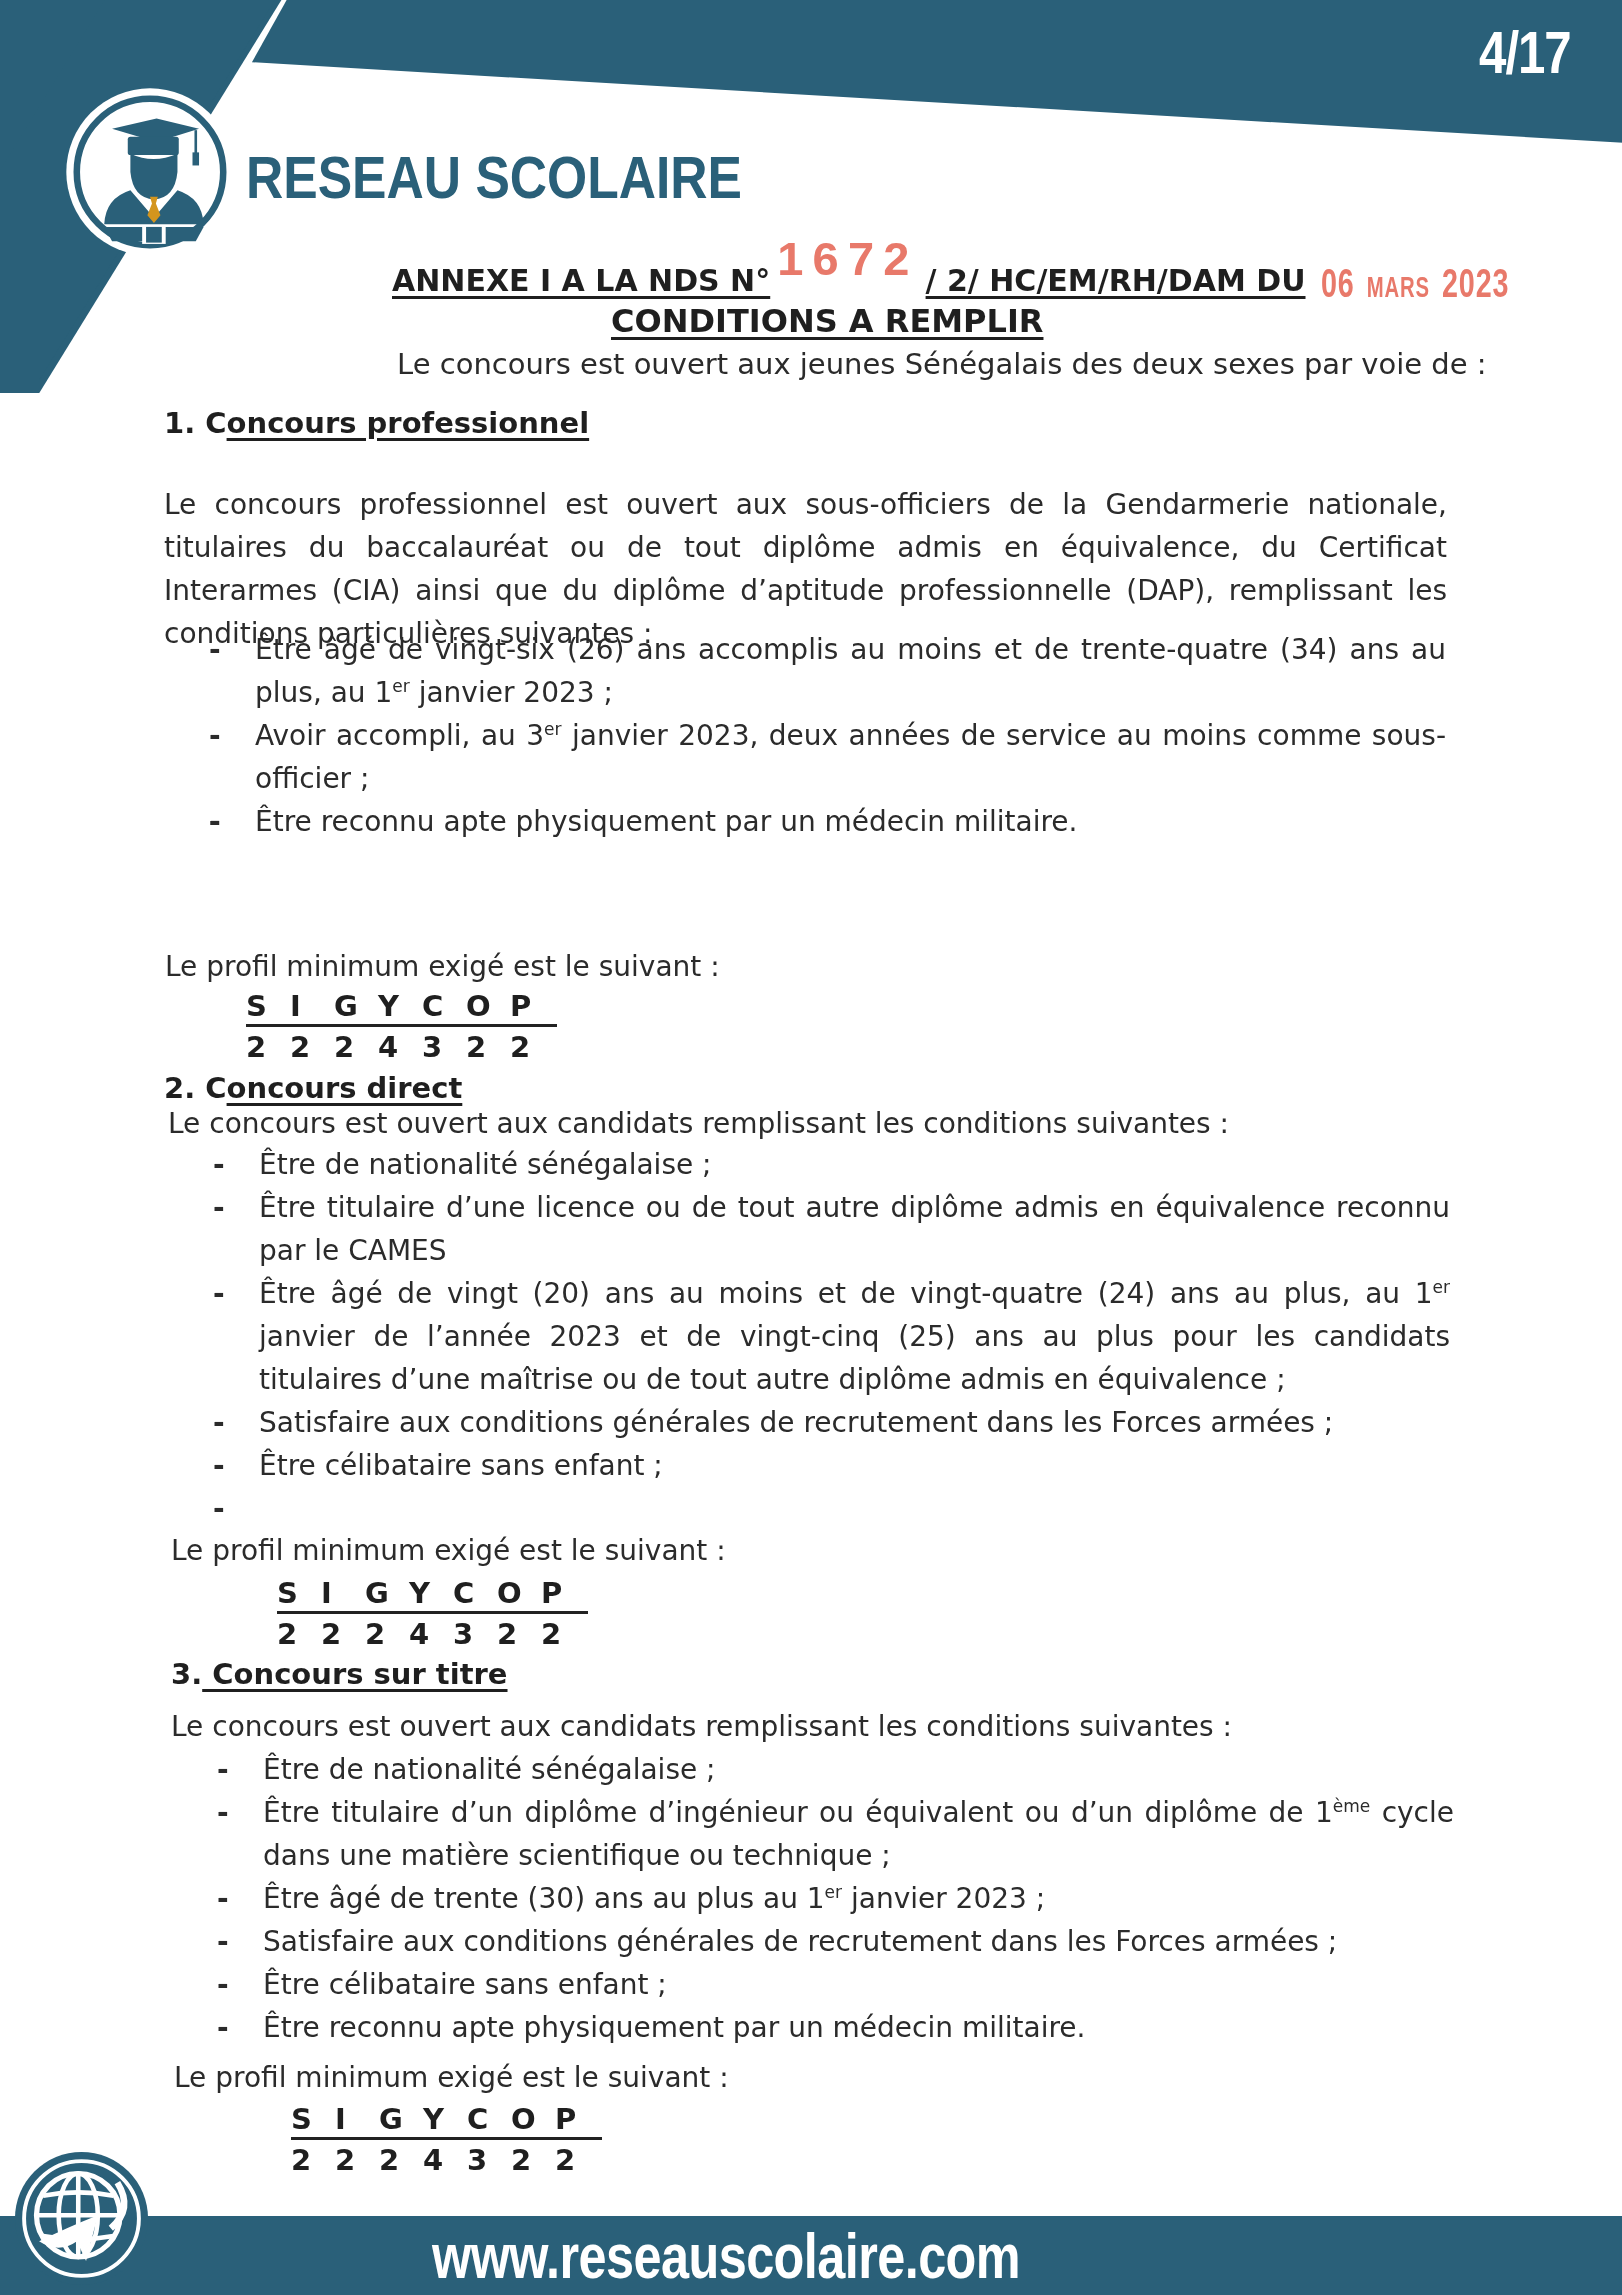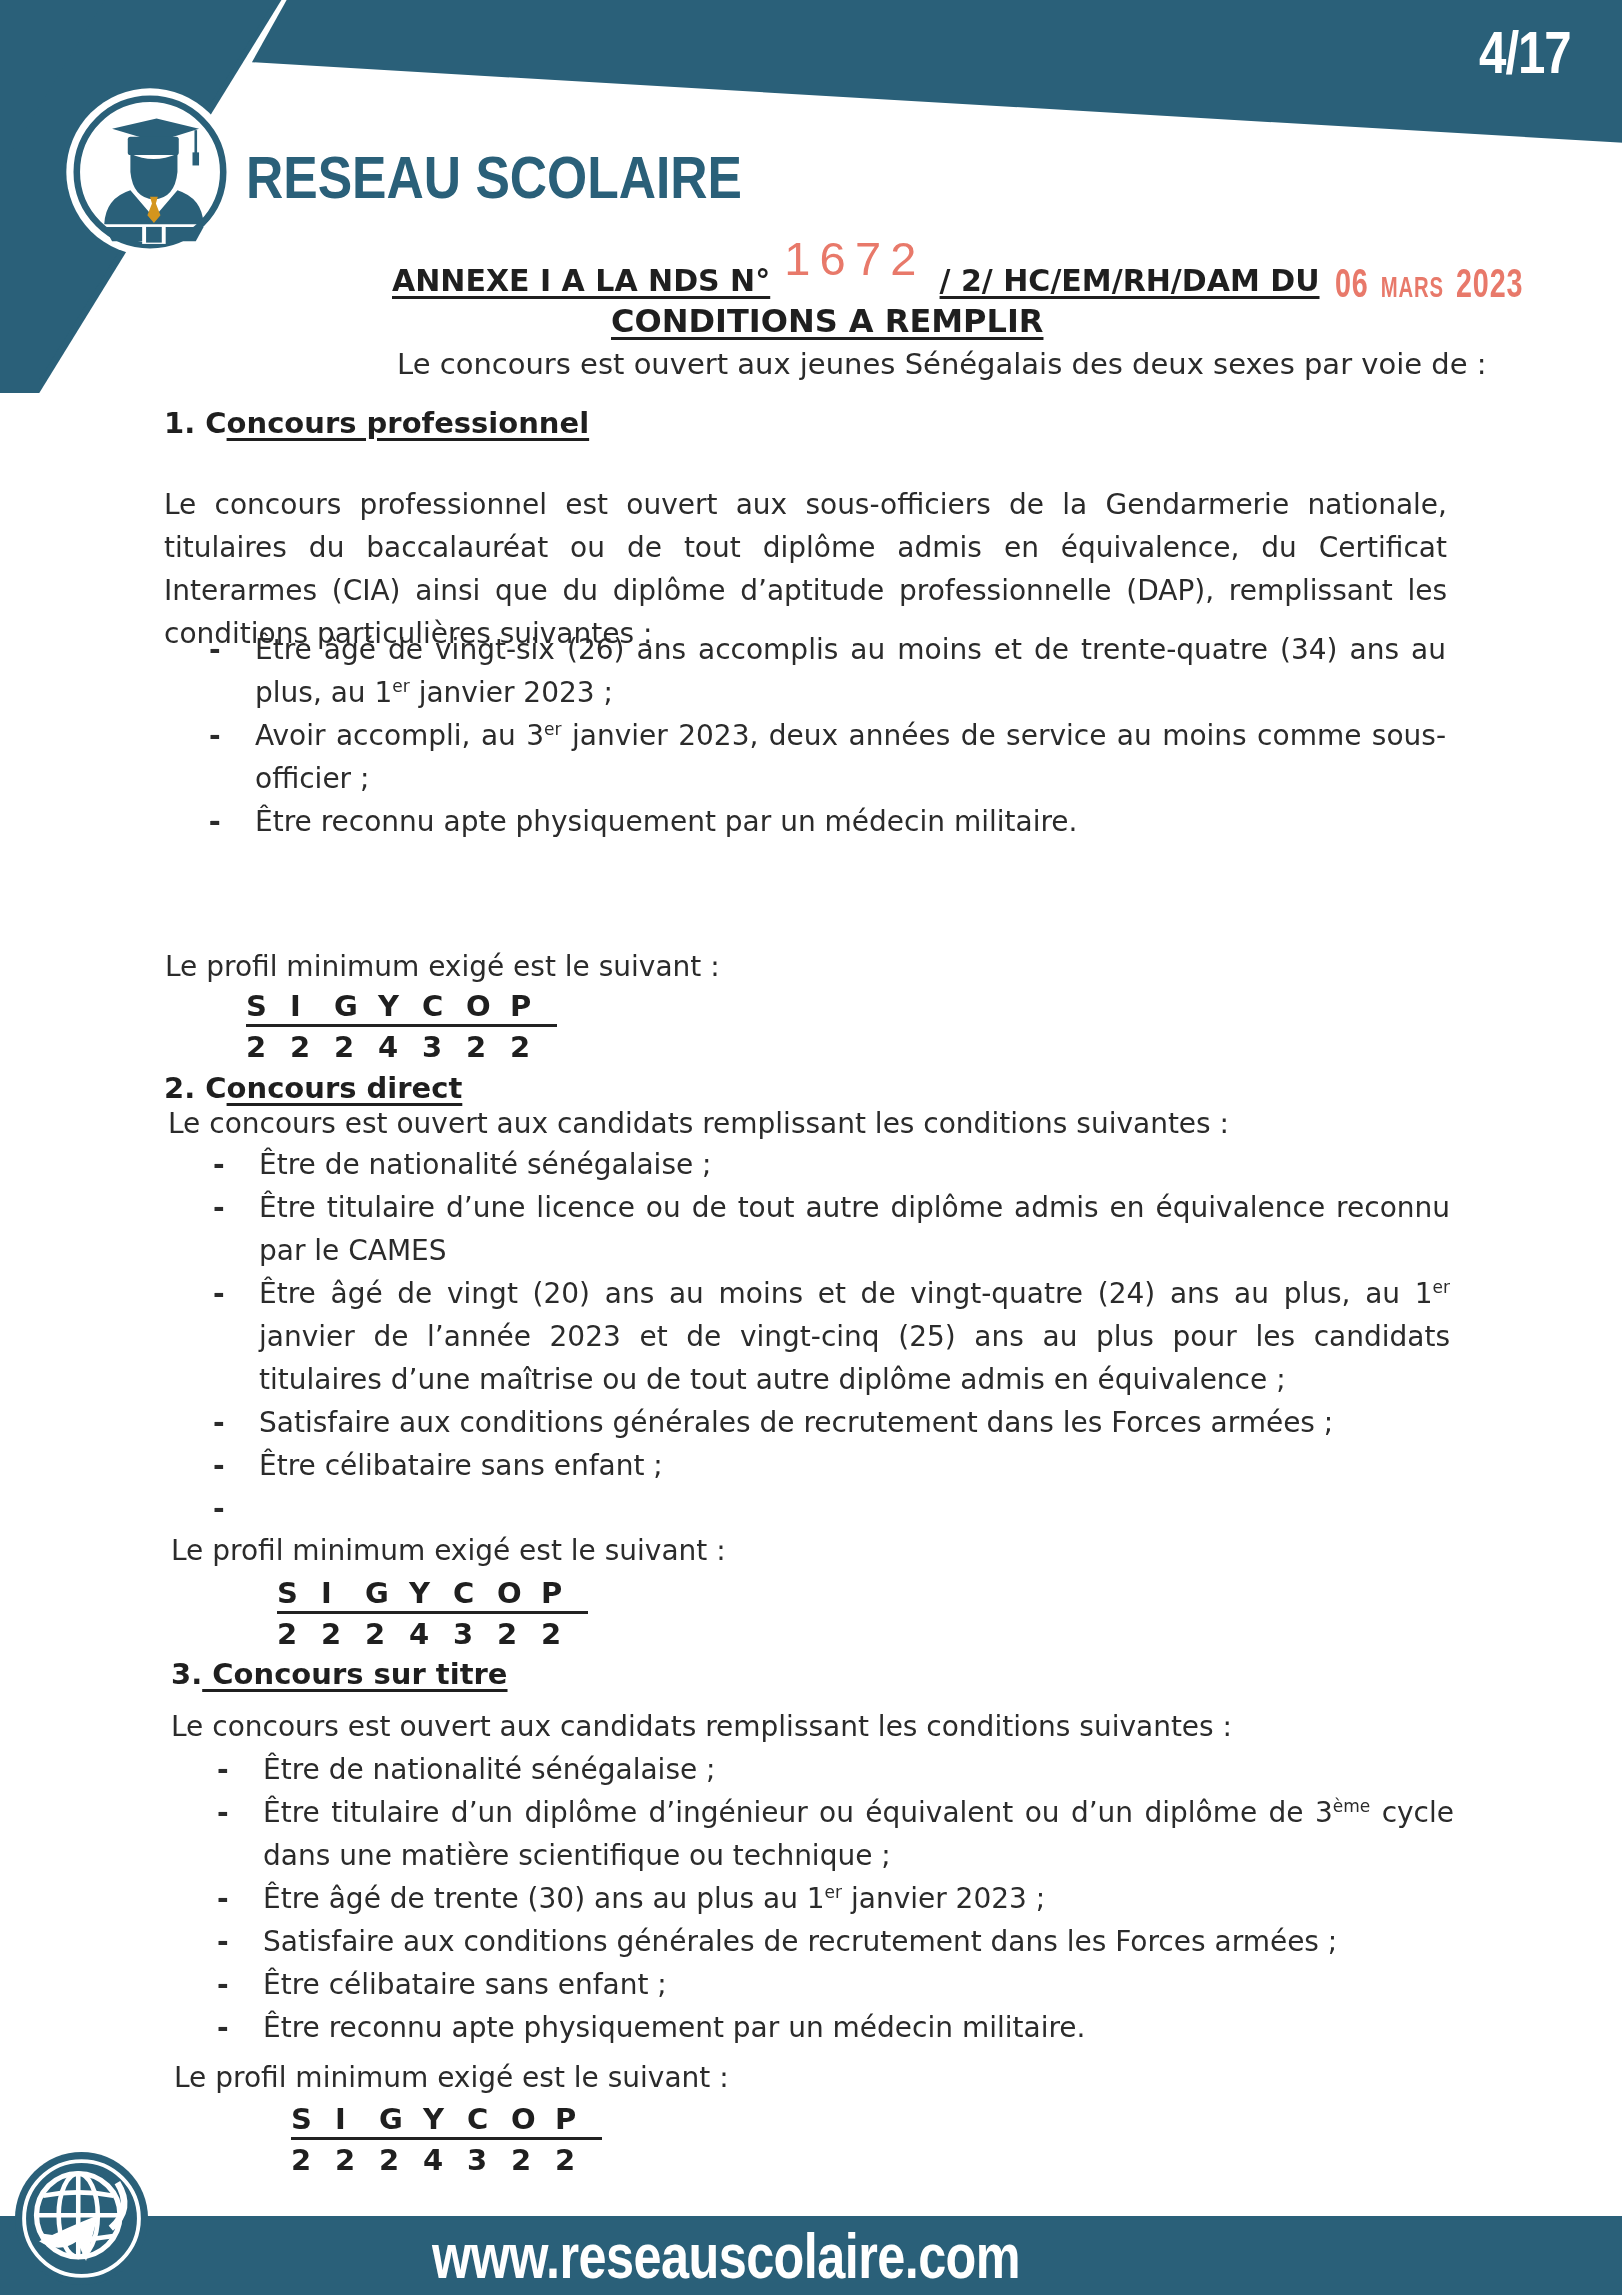--- a/index.html
+++ b/index.html
@@ -29,22 +29,22 @@
       transform: scaleX(0.86); transform-origin: left top;
       white-space: nowrap;
     }
     .title-line {
       position: absolute; left: 392px; top: 243px; white-space: nowrap;
       font-weight: 700; font-size: 30px; color: #1f1f1f;
       display: flex; align-items: flex-end;
     }
     .title-line .u { text-decoration: underline; text-decoration-thickness: 2.6px; text-underline-offset: 5.2px; }
     .stamp-num {
-      font-family: "Liberation Sans", sans-serif; font-weight: 400;
-      color: #e8796a; font-size: 47px; letter-spacing: 9.2px; margin: 0 14px;
+      font-family: "Liberation Sans", sans-serif; font-weight: 700;
+      color: #e8796a; font-size: 47px; letter-spacing: 9.2px; margin: 0 7px;
       position: relative; top: -11.8px; text-decoration: none;
     }
     .stamp-date {
       font-family: "Liberation Sans", sans-serif; color: #e8796a;
       font-size: 41px; margin-left: 15.7px; letter-spacing: 1.3px; position: relative; top: 9.2px;
       transform: scaleX(0.7); transform-origin: left center; display: inline-block;
     }
     .stamp-date .m { font-size: 29px; margin: 0 17px; }
     .subtitle {
       position: absolute; left: 611px; top: 302px;
@@ -206,21 +206,21 @@
       <span>2</span>
   </div>
 </div>
 
 <div class="sec-h" style="left:171px; top:1657px;">
   <span>3.</span><span class="u"> Concours sur titre</span>
 </div>
 <div class="para" style="left:171px; top:1705px; width:1283px;">Le concours est ouvert aux candidats remplissant les conditions suivantes :</div>
 <ul class="bullets" style="left:217px; top:1748px; width:1237px;">
   <li><span class="dash">-</span><span>Être de nationalité sénégalaise ;</span></li>
-  <li><span class="dash">-</span><span>Être titulaire d’un diplôme d’ingénieur ou équivalent ou d’un diplôme de 3</span><sup>ème</sup><span> cycle dans une matière scientifique ou technique ;</span></li>
+  <li><span class="dash">-</span><span>Être titulaire d’un diplôme d’ingénieur ou équivalent ou d’un diplôme de 1</span><sup>ème</sup><span> cycle dans une matière scientifique ou technique ;</span></li>
   <li><span class="dash">-</span><span>Être âgé de trente (30) ans au plus au 1</span><sup>er</sup><span> janvier 2023 ;</span></li>
   <li><span class="dash">-</span><span>Satisfaire aux conditions générales de recrutement dans les Forces armées ;</span></li>
   <li><span class="dash">-</span><span>Être célibataire sans enfant ;</span></li>
   <li><span class="dash">-</span><span>Être reconnu apte physiquement par un médecin militaire.</span></li>
 </ul>
 <div class="profile-label" style="left:174px; top:2061px;">Le profil minimum exigé est le suivant :</div>
 <div class="sigycop" style="left:291px; top:2102px;">
   <div class="row letters">
     <span>S</span>
       <span>I</span>

